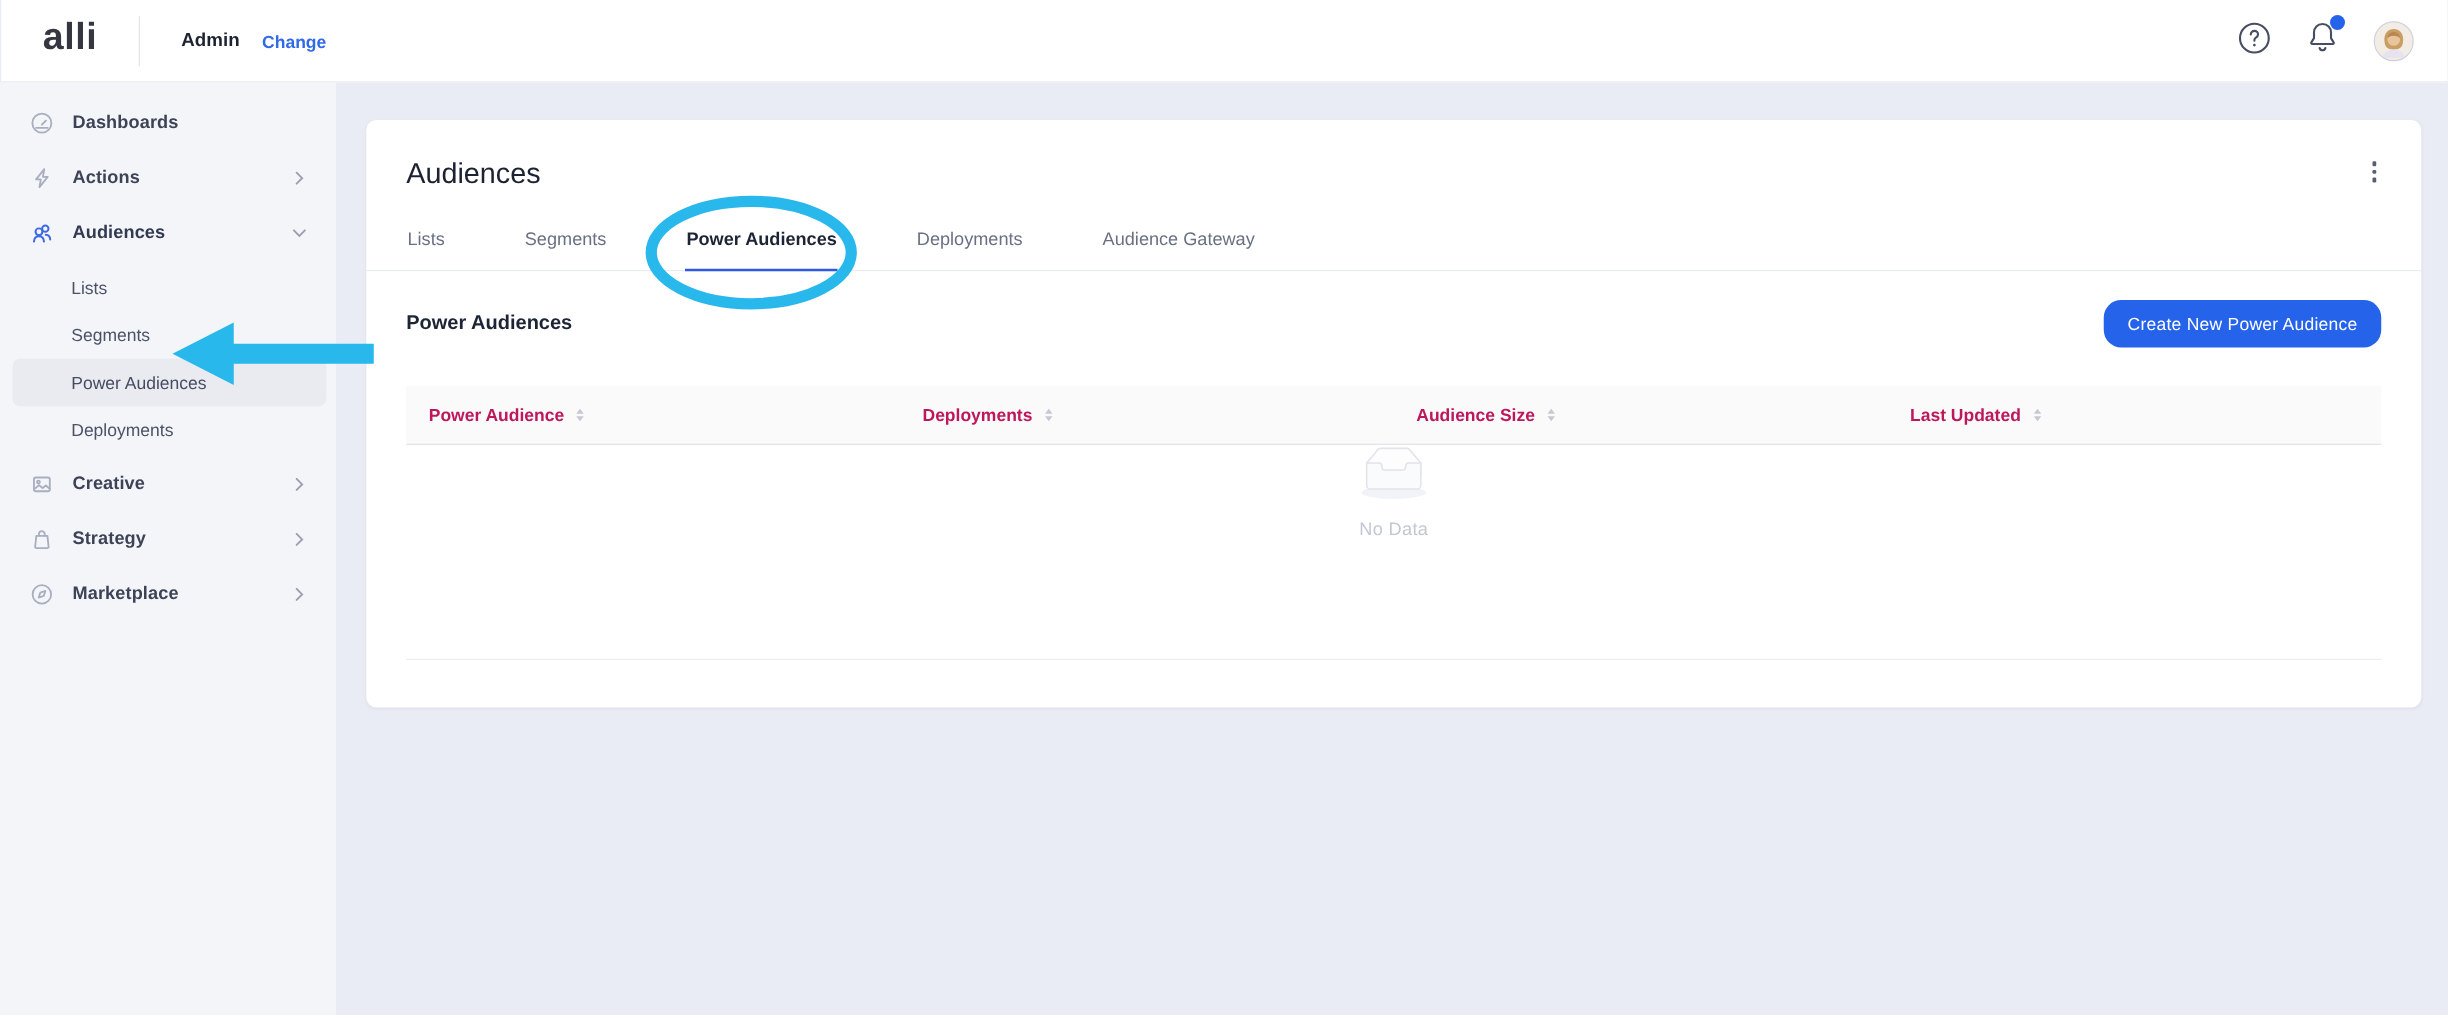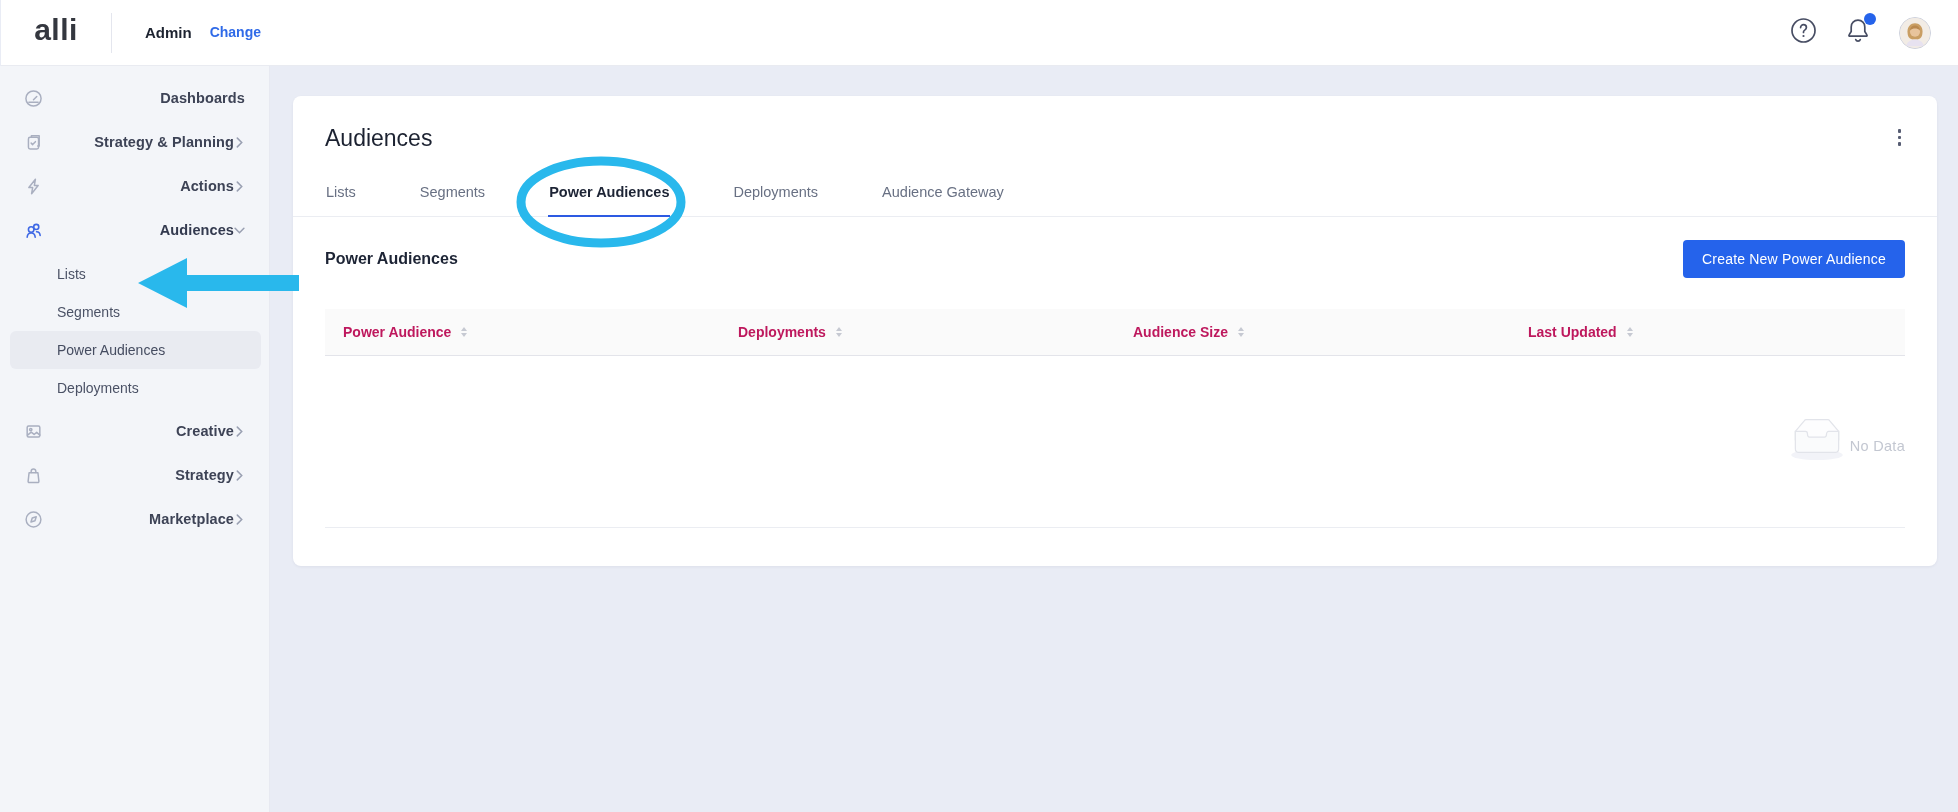--- a/index.html
+++ b/index.html
@@ -12,35 +12,35 @@
 
   
   .topbar {
     position:absolute; top:0; left:1px; width:1958px; height:66px;
     background:#ffffff; border-bottom:1px solid #e9ebf1;
     display:flex; align-items:center; z-index:6;
   }
   .logo-wrap { width:110px; display:flex; justify-content:center; align-items:center; }
   .logo { font-size:30px; font-weight:600; color:#34373f; letter-spacing:.5px; line-height:1; padding-bottom:6px; }
   .topbar-divider { width:1px; height:40px; background:#e4e6ee; }
-  .workspace { display:flex; align-items:flex-start; margin-left:33px; }
+  .workspace { display:flex; align-items:flex-end; margin-left:33px; }
   .workspace-name { font-size:15px; font-weight:700; color:#1d2330; }
   .change-link { font-size:14px; font-weight:600; color:#2f6ae8; margin-left:18px; cursor:pointer; }
   .topbar-right { margin-left:auto; display:flex; align-items:center; gap:28px; padding-right:28px; }
   .icon-btn { position:relative; display:flex; align-items:center; justify-content:center; cursor:pointer; }
   .notif-dot { position:absolute; top:-4px; right:-5px; width:12px; height:12px; border-radius:50%; background:#2563eb; }
   .avatar { width:32px; height:32px; border-radius:50%; border:1px solid #ccd1de; overflow:hidden; background:#f1e7de; display:flex; align-items:center; justify-content:center; }
 
   
   .sidebar {
     position:absolute; top:66px; left:0; bottom:0; width:270px;
     background:#f3f5f9; border-right:1px solid #e7e9f1; padding-top:10px; z-index:5;
   }
   .nav-item {
-    height:44px; display:flex; align-items:center; padding:0 24px; cursor:pointer;text-align:right;
+    height:44px; display:flex; align-items:center; padding:0 24px; cursor:pointer;
   }
   .nav-item .nav-icon { width:19px; height:19px; margin-right:15px; display:flex; align-items:center; justify-content:center; }
   .nav-item .nav-label { flex:1; font-size:14.5px; font-weight:600; color:#3d4356; letter-spacing:.1px; }
   .nav-item.active .nav-label { color:#333a4f; }
   .chev { display:flex; align-items:center; }
   .submenu { padding:3px 0 2px; }
   .sub-item {
     height:38px; display:flex; align-items:center; margin:0 8px 0 10px;
     padding-left:47px; border-radius:6px; cursor:pointer;
     font-size:14px; font-weight:500; color:#4b5266;
@@ -60,31 +60,31 @@
   .kebab span { width:3.5px; height:3.5px; background:#575d73; border-radius:1px; }
 
   .tabs { margin-top:17px; display:flex; gap:62px; padding:0 32px; border-bottom:1px solid #ebedf2; }
   .tab { font-size:14.5px; color:#68708 3; color:#687083; padding:14px 1px 15px; cursor:pointer; white-space:nowrap; }
   .tab.active { color:#1d2435; font-weight:600; border-bottom:2px solid #2d5ae2; margin-bottom:-1px; }
 
   .section-row { display:flex; justify-content:space-between; align-items:center; padding:0 32px; margin-top:23px; }
   .section-title { font-size:16px; font-weight:600; color:#1d2435; }
   .primary-btn {
     height:38px; padding:0 19px; background:#2563eb; color:#ffffff;
-    border:none; border-radius:4px; font-size:14px; font-weight:500;
+    border:none; border-radius:14px; font-size:14px; font-weight:500;
     font-family:"Liberation Sans",sans-serif; letter-spacing:.2px; cursor:pointer;
   }
 
   .table { margin:31px 32px 0; }
   .t-head { display:flex; align-items:center; height:47px; background:#fafafa; border-bottom:1px solid #e3e4ea; }
   .t-col { flex:1 1 25%; display:flex; align-items:center; padding-left:18px; font-size:14px; font-weight:700; color:#be185d; cursor:pointer; }
   .sorter { display:flex; flex-direction:column; gap:2px; margin-left:10px; }
   .sorter .up { width:0; height:0; border-left:3.5px solid transparent; border-right:3.5px solid transparent; border-bottom:4.5px solid #c6c9d2; }
   .sorter .down { width:0; height:0; border-left:3.5px solid transparent; border-right:3.5px solid transparent; border-top:4.5px solid #c6c9d2; }
-  .t-empty { height:172px; display:flex; flex-direction:row; align-items:center; justify-content:flex-end; border-bottom:1px solid #ebedf2; }
+  .t-empty { height:172px; display:flex; flex-direction:column; align-items:center; justify-content:flex-start; border-bottom:1px solid #ebedf2; }
   .empty-text { margin-top:9px; font-size:14.5px; color:#c3c7d1; letter-spacing:.3px; }
 
   
   .annot { position:absolute; top:0; left:0; width:1958px; height:812px; z-index:30; pointer-events:none; }
 </style>
 </head>
 <body>
 
 <div class="topbar">
   <div class="logo-wrap">
@@ -135,35 +135,20 @@
       <svg width="19" height="19" viewBox="0 0 18 18" fill="none" stroke="#a9afc0" stroke-width="1.4" stroke-linecap="round">
         <circle cx="9" cy="9" r="7.2"></circle>
         <path d="M9 10.2l3.1-3.1"></path>
         <path d="M4.6 12.6h8.8"></path>
       </svg>
     </span>
     <span class="nav-label">Dashboards</span>
   </div>
 
 
-  <div class="nav-item">
-    <span class="nav-icon">
-      <svg width="19" height="19" viewBox="0 0 18 18" fill="none" stroke="#a9afc0" stroke-width="1.4" stroke-linecap="round" stroke-linejoin="round">
-        <rect x="4.2" y="4" width="9.6" height="11.2" rx="1.6"></rect>
-        <path d="M7 4V2.6h7.4v9.8H13"></path>
-        <path d="M6.8 9.6l1.4 1.4 2.6-2.8"></path>
-      </svg>
-    </span>
-    <span class="nav-label">Strategy &amp; Planning</span>
-    <span class="chev">
-      <svg width="11" height="11" viewBox="0 0 10 10" fill="none" stroke="#9aa0b2" stroke-width="1.4" stroke-linecap="round">
-          <path d="M3 1l4 4-4 4"></path>
-        </svg>
-    </span>
-  </div>
 
   <div class="nav-item">
     <span class="nav-icon">
       <svg width="19" height="19" viewBox="0 0 18 18" fill="none" stroke="#a9afc0" stroke-width="1.4" stroke-linejoin="round">
         <path d="M10.8 2.2L4.6 10h3.6l-1 5.8L13.4 8H9.8l1-5.8z"></path>
       </svg>
     </span>
     <span class="nav-label">Actions</span>
     <span class="chev">
       <svg width="11" height="11" viewBox="0 0 10 10" fill="none" stroke="#9aa0b2" stroke-width="1.4" stroke-linecap="round">

